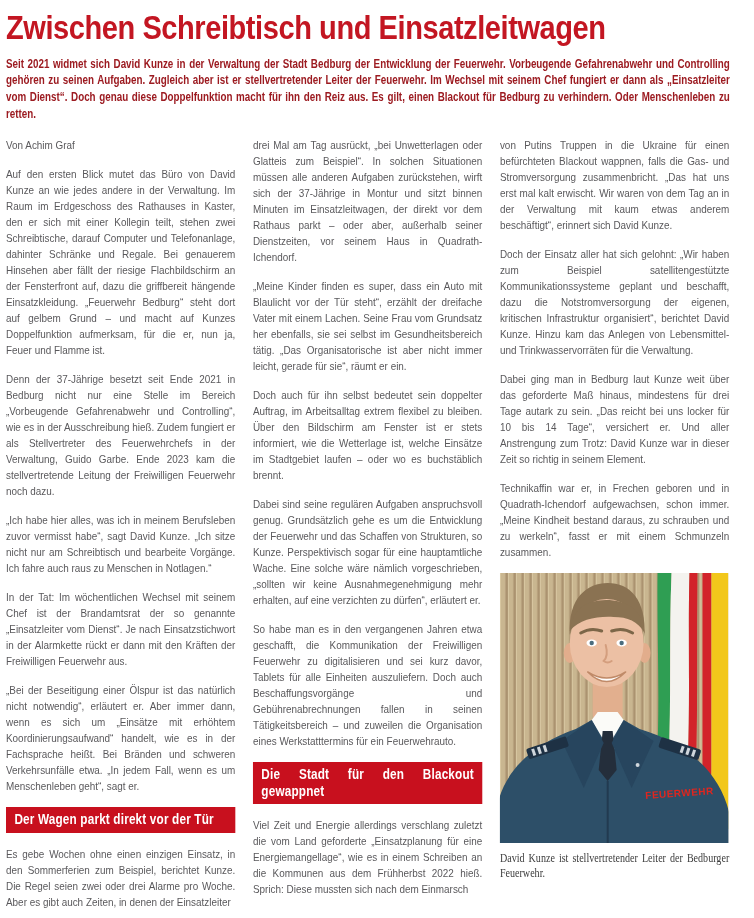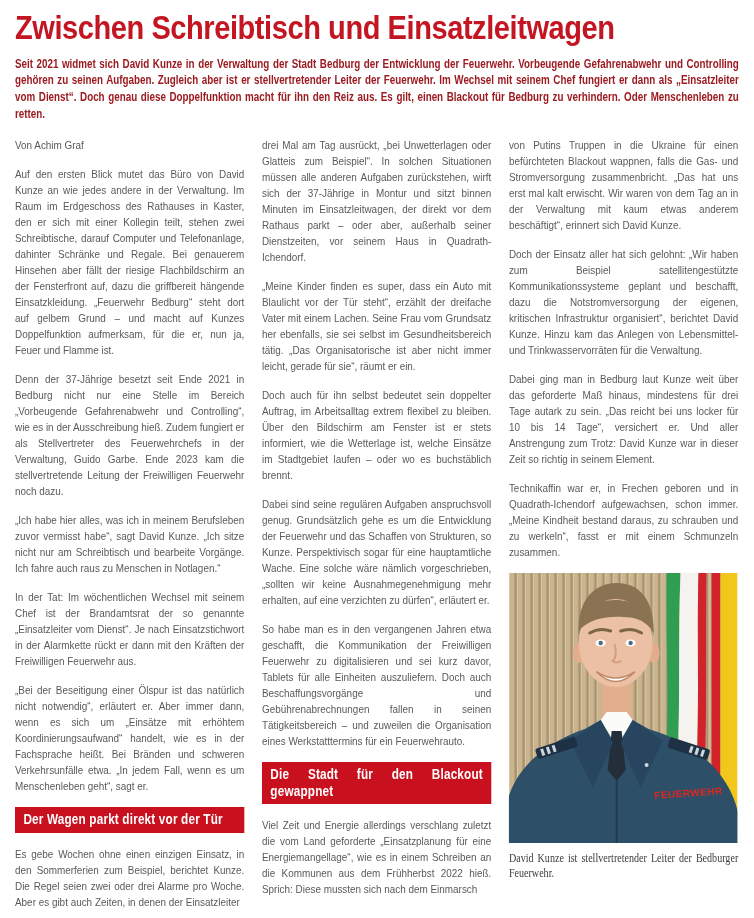--- a/index.html
+++ b/index.html
@@ -4,21 +4,21 @@
 <style>
   * { box-sizing: border-box; margin: 0; padding: 0; }
   html, body { background: #ffffff; }
   body { font-family: "Liberation Sans", sans-serif; }
 
   .page {
     position: relative;
     width: 754px;
     height: 918px;
     background: #ffffff;
-    padding: 10px 15px 0 15px;
+    padding: 10px 15px 0 6px;
     overflow: hidden;
   }
 
   
   .headline-scale {
     width: 840px;
     transform: scaleX(0.88);
     transform-origin: 0 0;
   }
   h1.headline {

